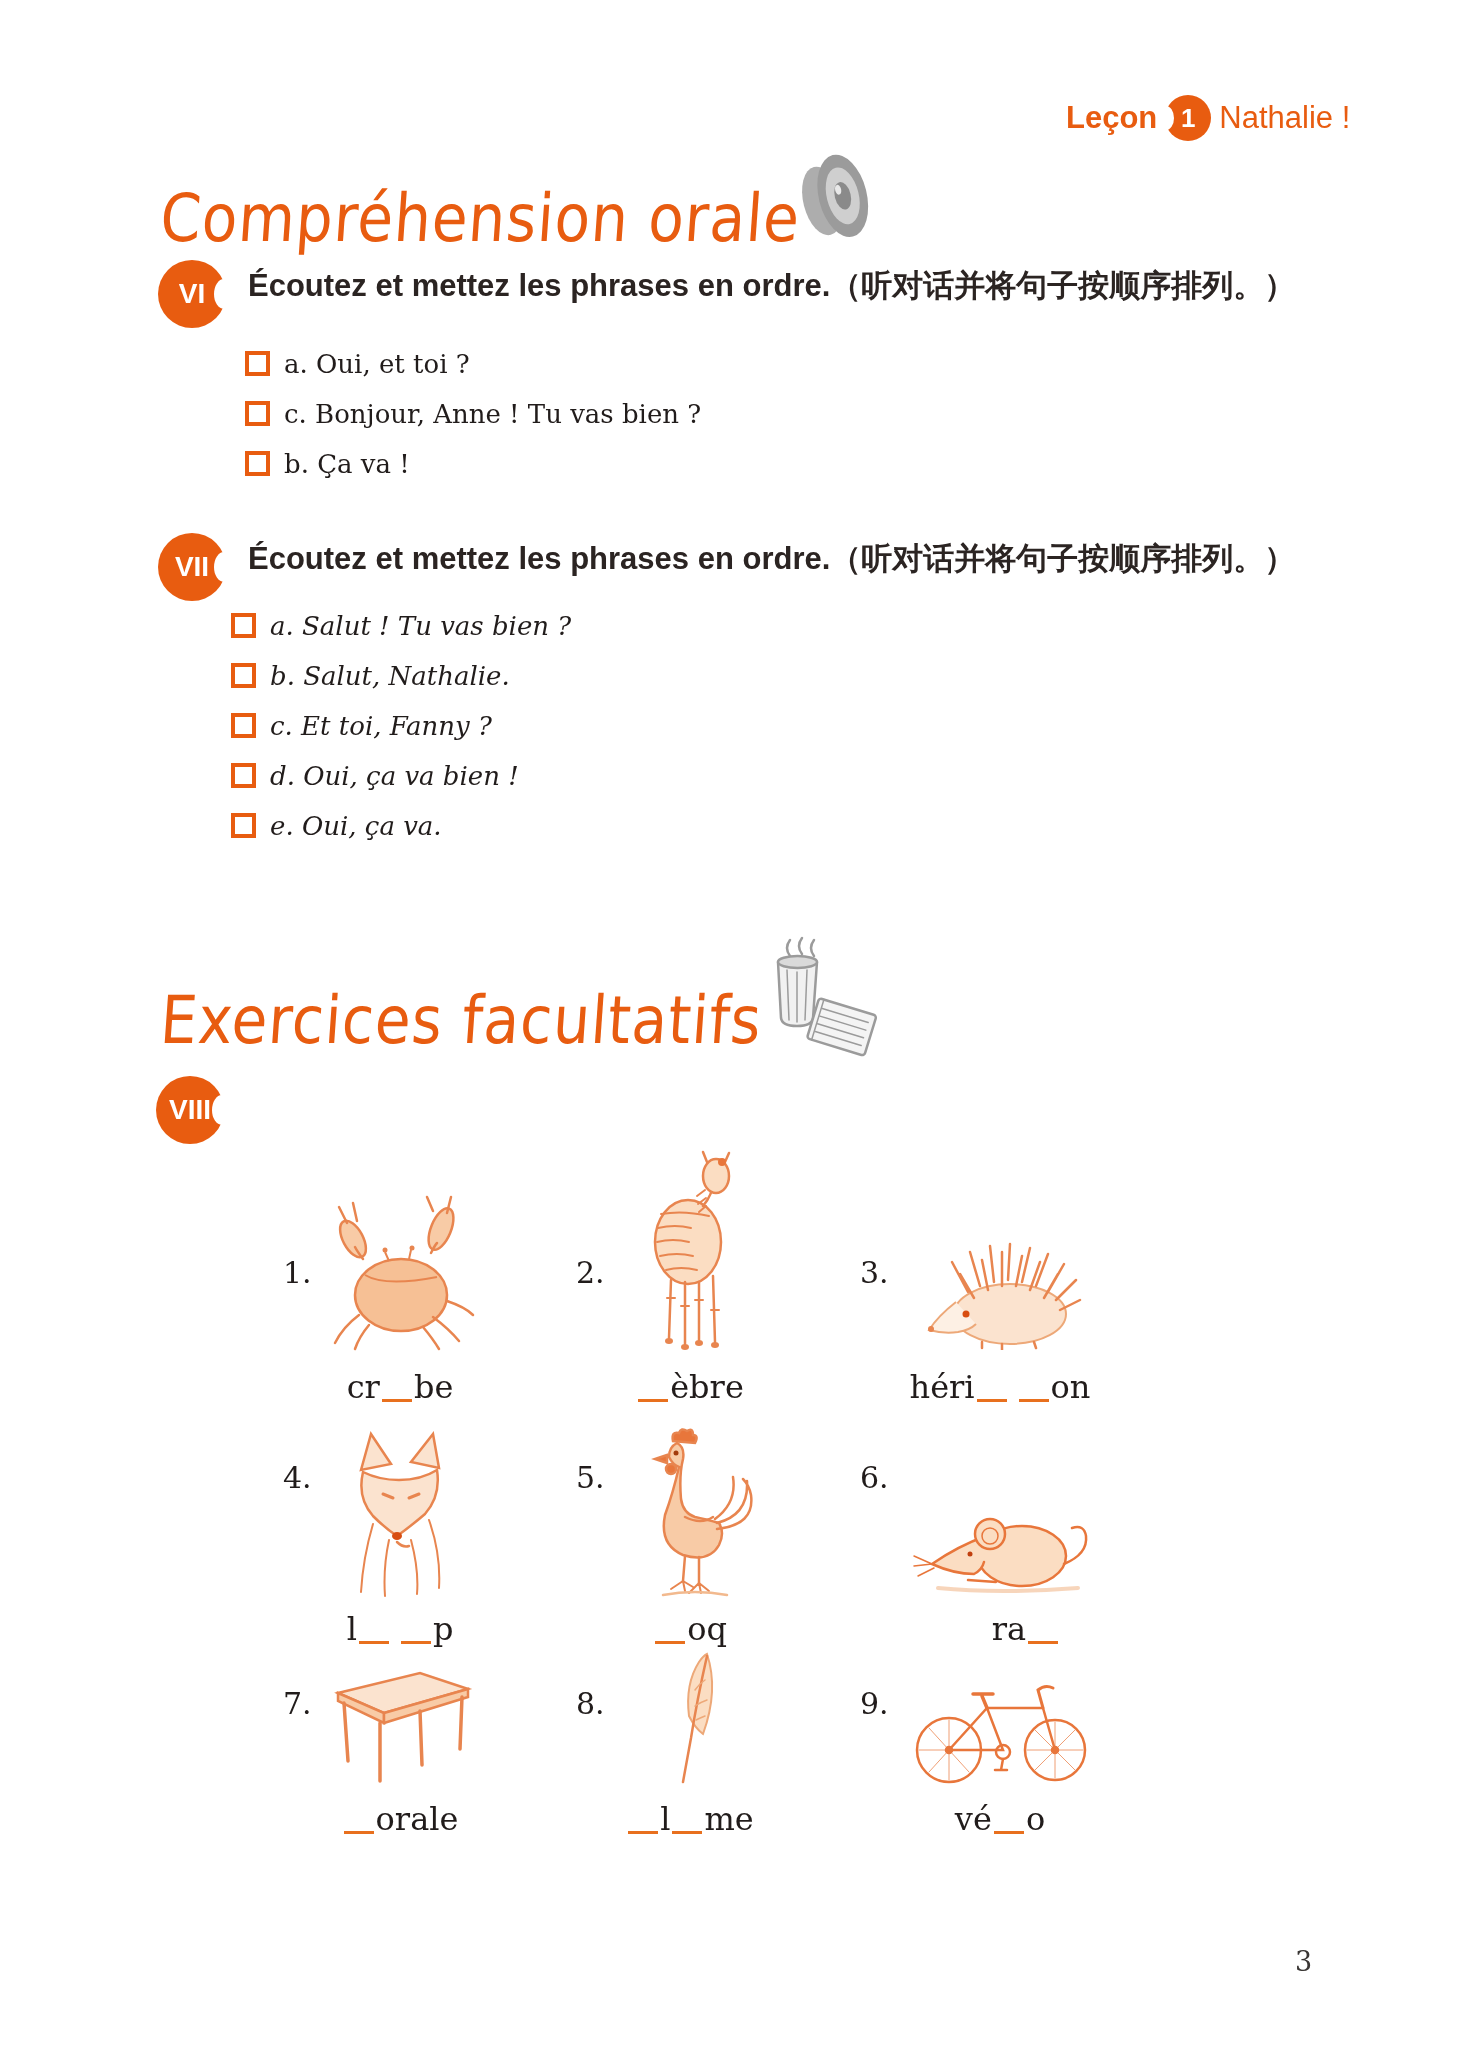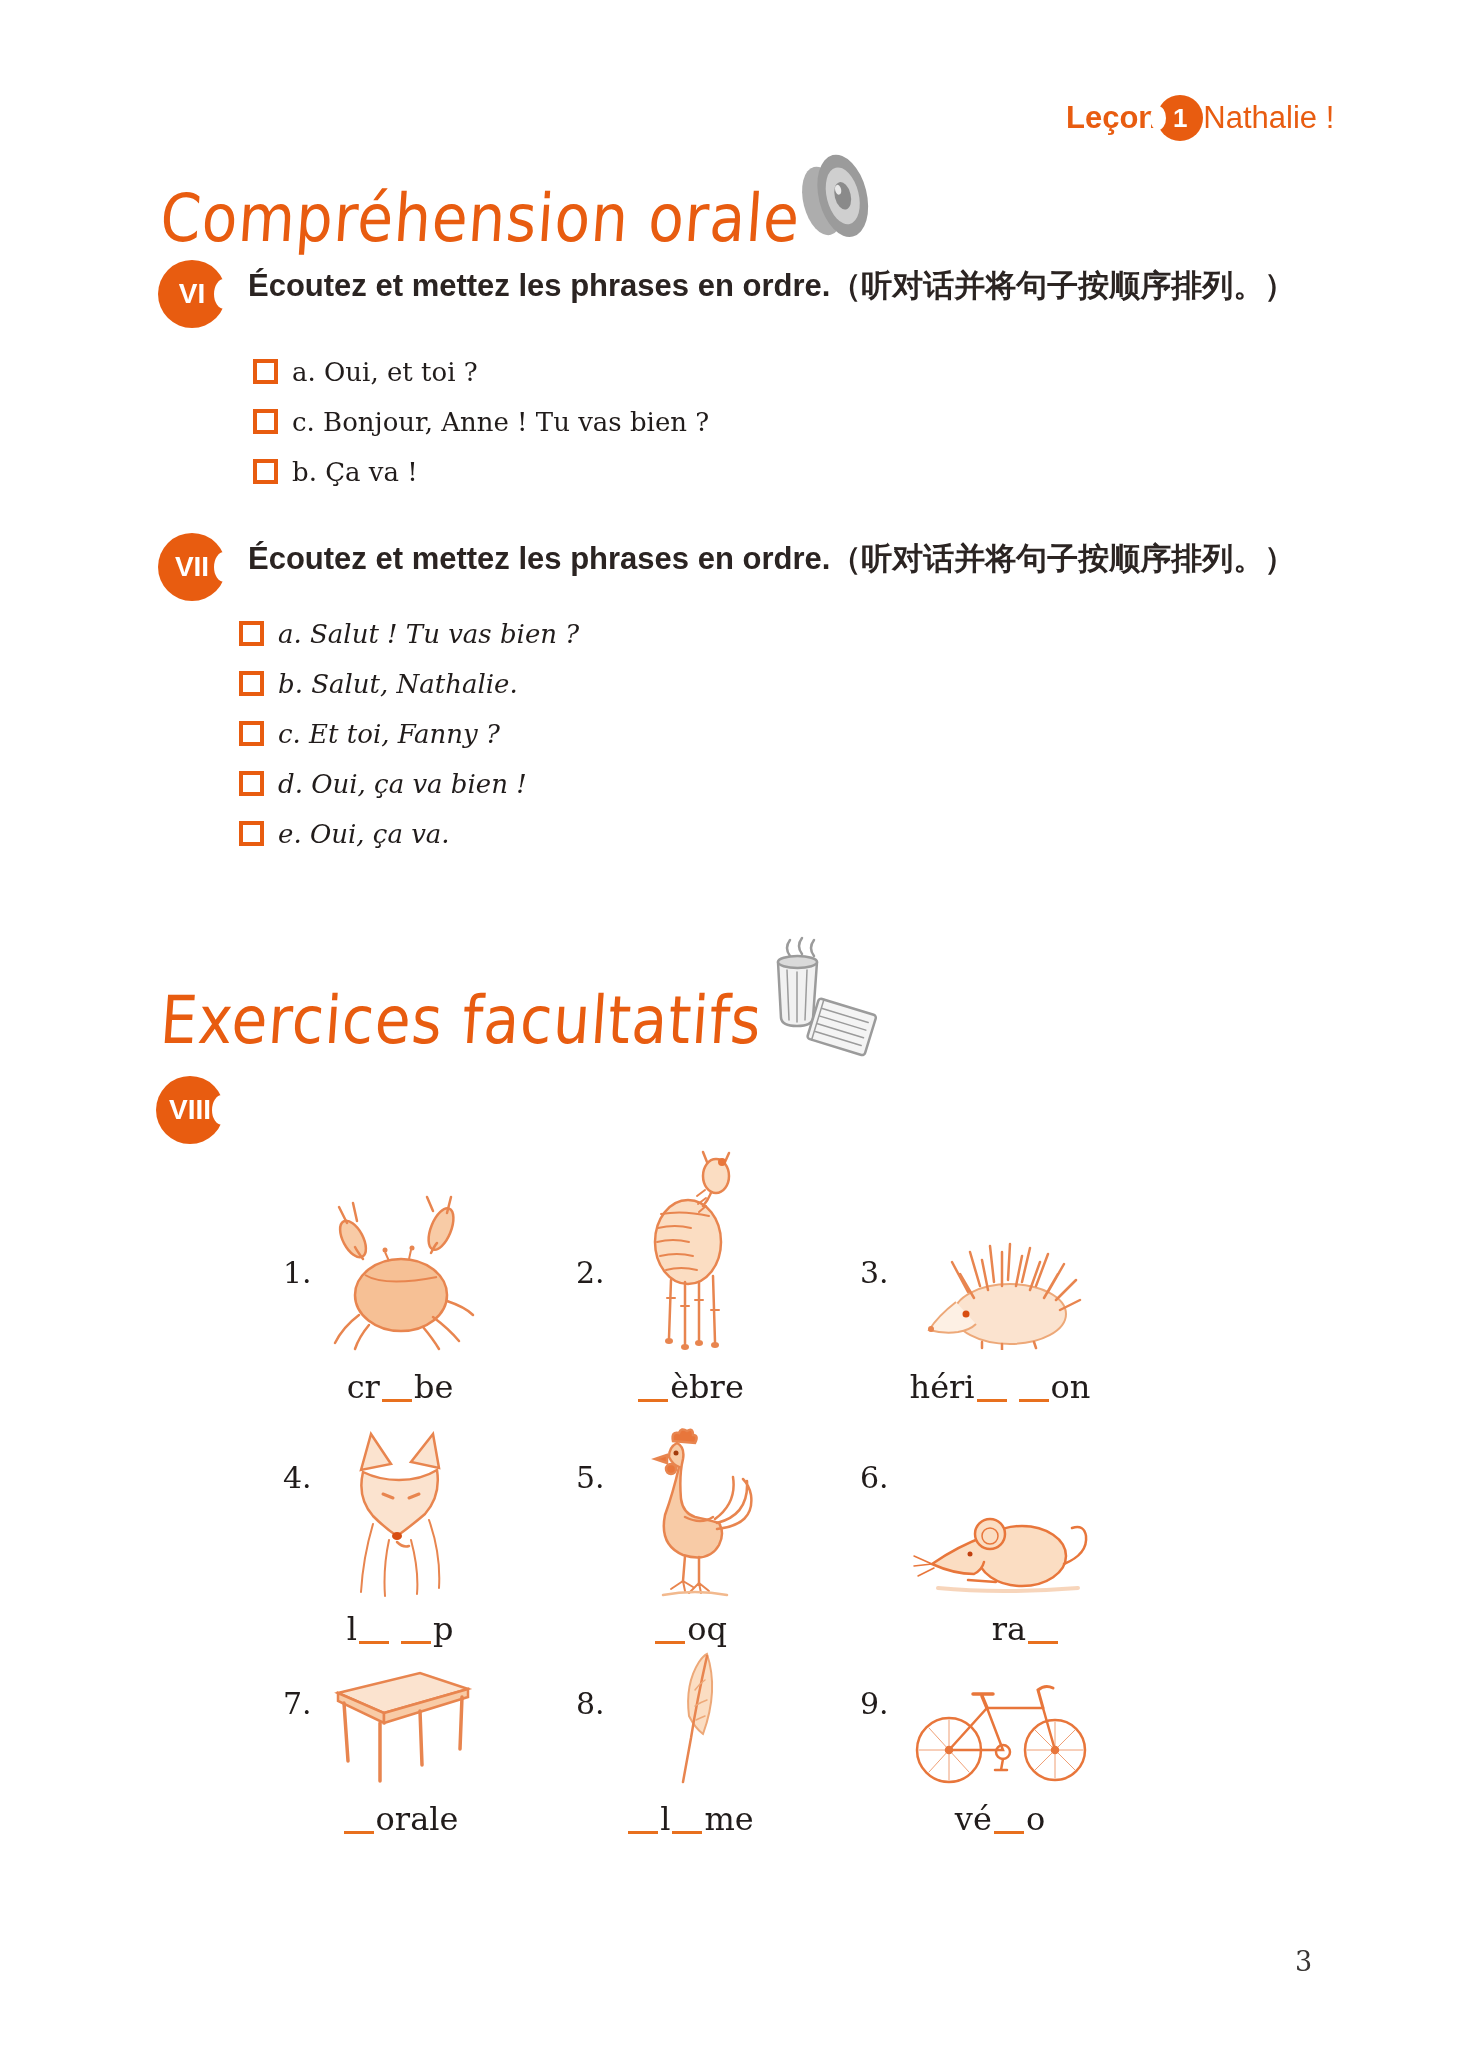--- a/index.html
+++ b/index.html
@@ -13,21 +13,21 @@
     --fill1:#FBE3CF;
     --fill2:#F8CBA6;
     --fill3:#F6C095;
   }
   html,body{margin:0;padding:0;background:#fff;}
   .page{position:relative;width:1457px;height:2048px;background:#ffffff;overflow:hidden;
         font-family:"Liberation Sans",sans-serif;}
 
   
   .lesson-header{position:absolute;top:94px;left:1066px;height:48px;display:flex;
-                 align-items:center;gap:0;color:var(--orange);}
+                 align-items:center;gap:8px;color:var(--orange);}
   .lesson-label{font-size:31px;font-weight:bold;}
   .lesson-badge{position:relative;width:46px;height:46px;border-radius:50%;background:var(--orange);
                 color:#fff;display:flex;align-items:center;justify-content:center;
                 font-size:26px;font-weight:bold;}
   .lesson-badge::before{content:"";position:absolute;left:-7px;top:50%;transform:translateY(-50%);
                 width:16px;height:24px;border-radius:50%;background:#fff;}
   .lesson-title{font-size:31px;}
 
   
   .script-title{position:absolute;color:var(--orange);font-family:"DejaVu Sans",sans-serif;
@@ -36,21 +36,21 @@
 
   
   .sec-badge{position:absolute;width:68px;height:68px;border-radius:50%;background:var(--orange);
              color:#ffffff;display:flex;align-items:center;justify-content:center;
              font-size:28px;font-weight:bold;}
   .sec-badge::after{content:"";position:absolute;right:-8px;top:50%;transform:translateY(-50%);
              width:20px;height:30px;border-radius:50%;background:#fff;}
   .instruction{position:absolute;font-size:31px;font-weight:bold;color:var(--ink);line-height:64px;}
 
   
-  ul.items{position:absolute;list-style:none;margin:8px;padding:0;}
+  ul.items{position:absolute;list-style:none;margin:0;padding:0;}
   .items li{display:flex;align-items:center;margin-bottom:23px;height:27px;}
   .checkbox{width:25px;height:25px;box-sizing:border-box;border:4px solid var(--orange);
             margin-right:14px;background:#fff;flex:none;}
   .items .label{font-family:"DejaVu Serif",serif;font-size:26px;color:var(--serif-ink);}
 
   
   .num{position:absolute;font-family:"DejaVu Serif",serif;font-size:30px;color:var(--serif-ink);}
   .word{position:absolute;width:220px;text-align:center;font-family:"DejaVu Serif",serif;
         font-size:32px;color:var(--serif-ink);white-space:nowrap;margin-top:12px;}
   .blank{display:inline-block;width:30px;height:0;border-bottom:3px solid var(--us);

